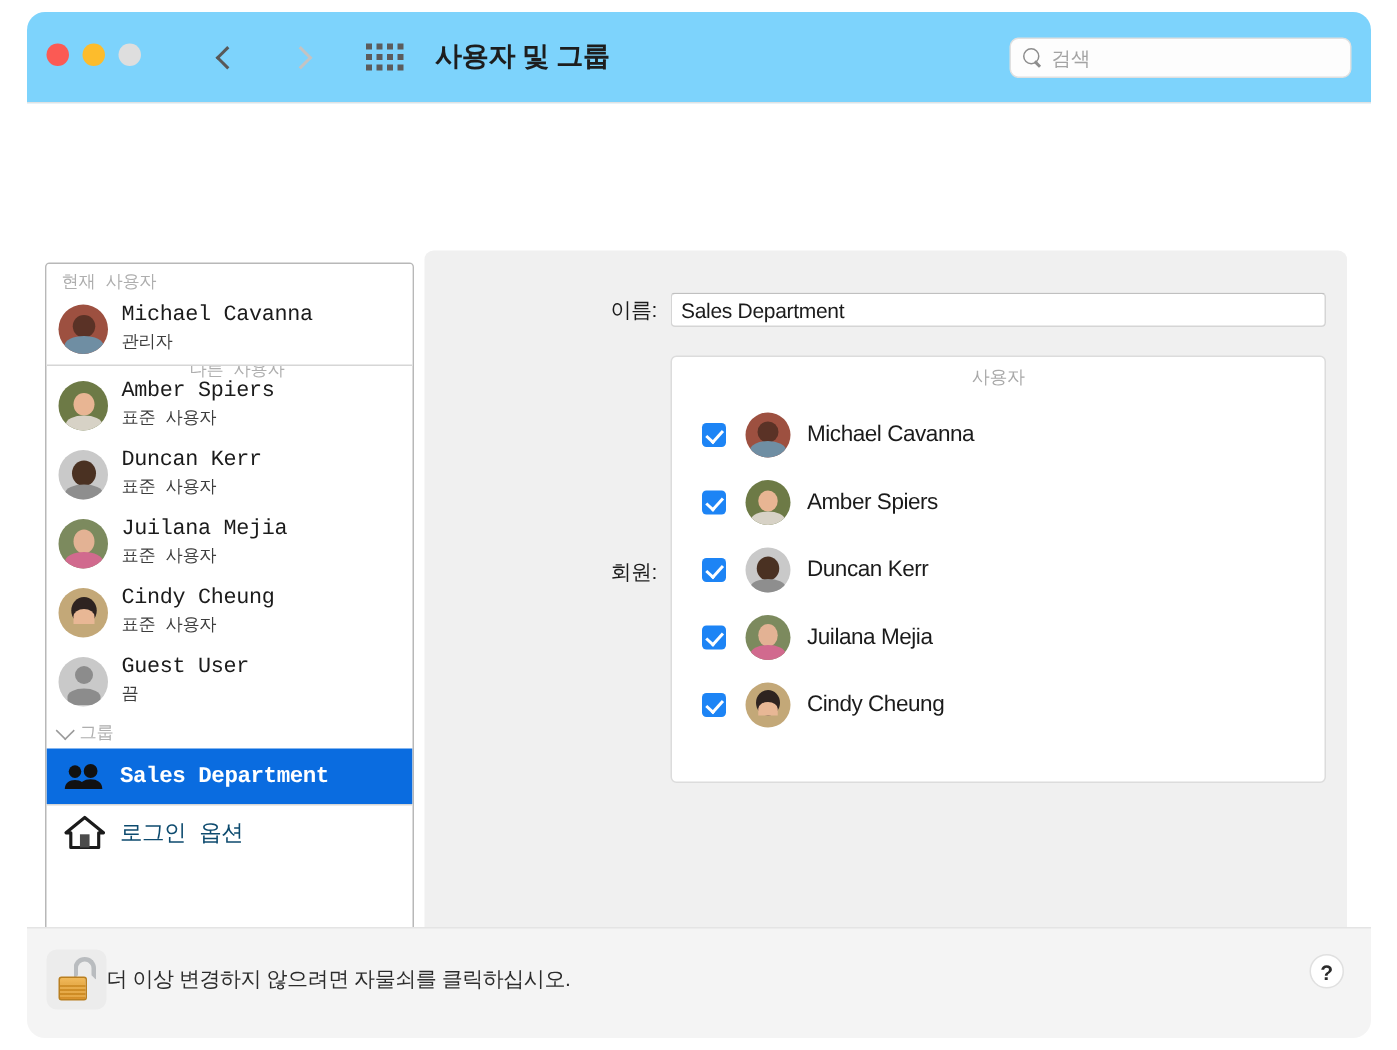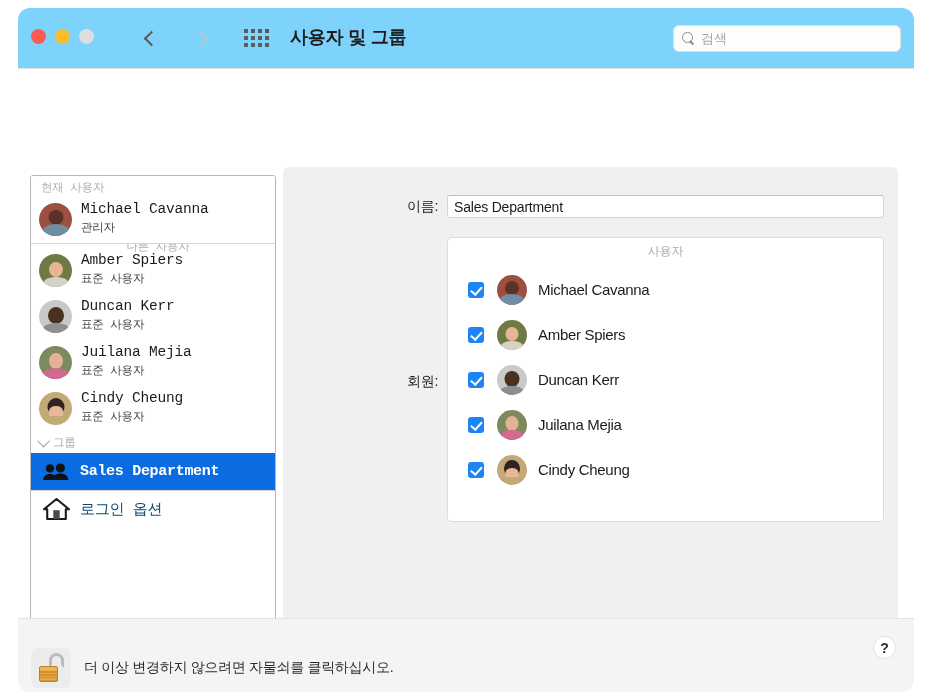--- a/index.html
+++ b/index.html
@@ -231,22 +231,22 @@
   .mrow .avatar { width: 30px; height: 30px; margin-right: 11px; }
   .mname { font-size: 15px; color: #1b1b1b; letter-spacing: -0.3px; }
   
   .bottombar {
     position: absolute; left: 0; bottom: 0;
     width: 100%; height: 74px;
     background: #f4f4f4;
     border-top: 1px solid #e4e4e4;
   }
   .lockwrap {
-    position: absolute; left: 13px; top: 29px;
-    display: flex; align-items: center; gap: 13px;
+    position: absolute; left: 13px; top: 14px;
+    display: flex; align-items: center; 
   }
   .lock-icon {
     width: 40px; height: 40px; border-radius: 7px;
     background: #ececec;
     position: relative; flex: none;
   }
   .lock-body {
     position: absolute; left: 8px; top: 18px;
     width: 19px; height: 16px; border-radius: 2px;
     background: linear-gradient(#f0b95a,#d8912c);
@@ -369,20 +369,30 @@
           </span>
         </div>
         <div class="urow">
           <span class="avatar" style="background:#c3a878">
             <span class="head" style="width:17px;height:18px;top:6px;background:#2e2320"></span>
             <span class="body-sh" style="width:14px;height:10px;top:14px;background:#e8b795"></span>
           </span>
           <span class="utext">
             <span class="uname">Cindy Cheung</span><br>
             <span class="urole">표준 사용자</span>
+          </span>
+        </div>
+        <div class="urow">
+          <span class="avatar" style="background:#c9c9c9">
+            <span class="head" style="width:12px;height:12px;top:6px;background:#8c8c8c"></span>
+            <span class="body-sh" style="width:22px;height:11px;top:21px;background:#8c8c8c"></span>
+          </span>
+          <span class="utext">
+            <span class="uname">Guest User</span><br>
+            <span class="urole">끔</span>
           </span>
         </div>
       </div>
 
       <div class="group-head">
         <span class="tw"></span>
         <span class="sec-head">그룹</span>
       </div>
 
       <div class="grow selected">

